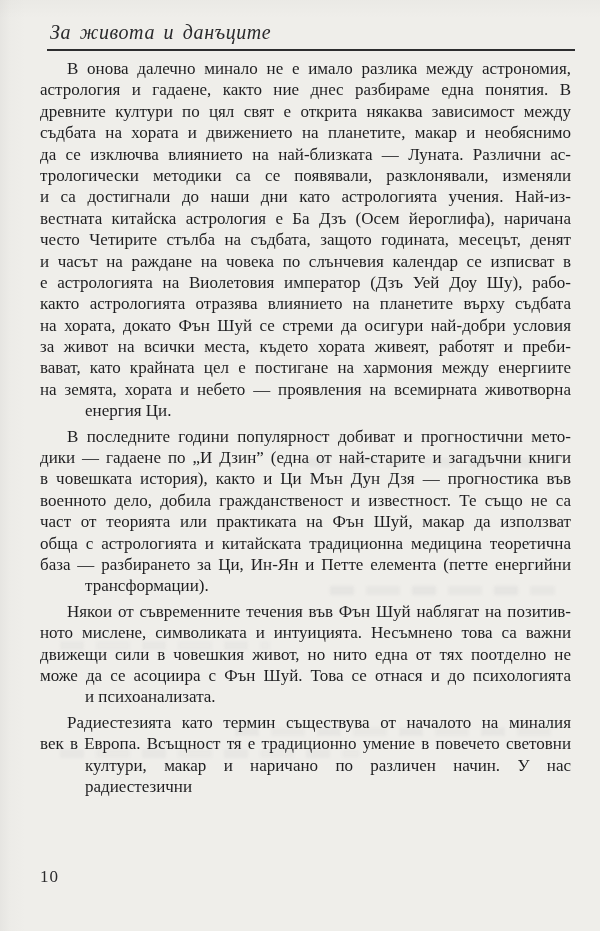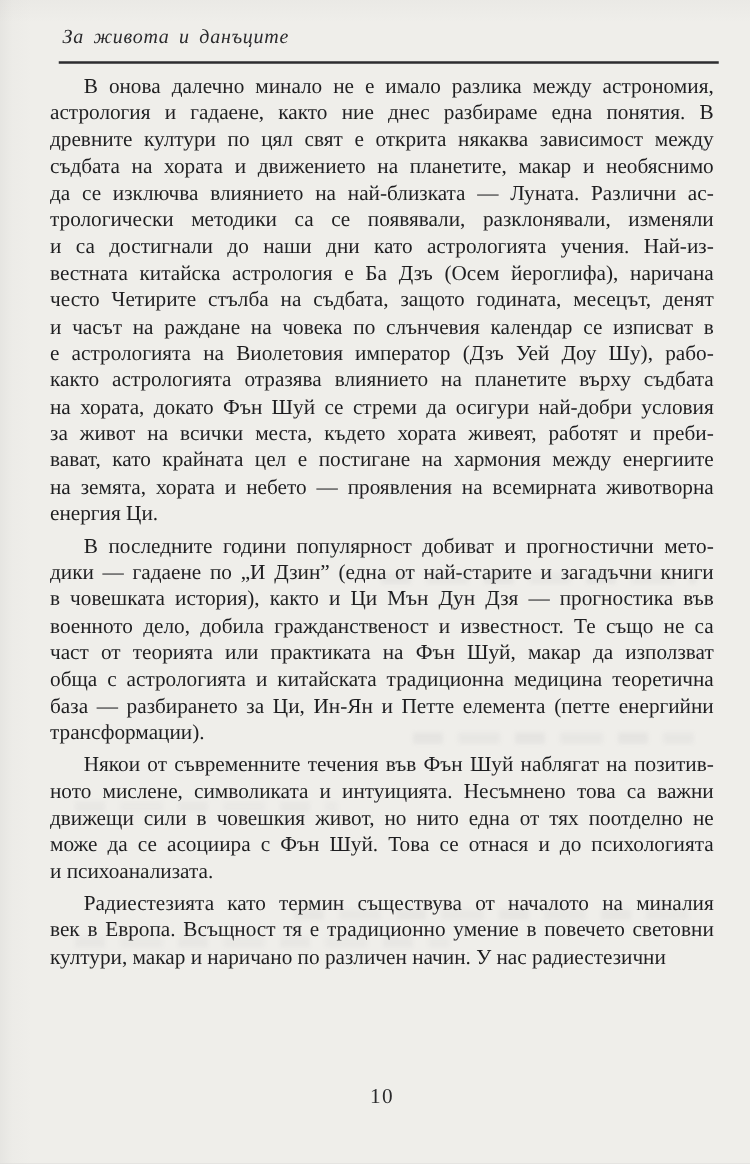--- a/index.html
+++ b/index.html
@@ -17,21 +17,21 @@
       linear-gradient(180deg, rgba(120,120,118,0.04) 0, rgba(0,0,0,0) 18px),
       var(--paper, #efeeea);
     overflow: hidden;
     font-family: "Liberation Serif", "DejaVu Serif", serif;
     color: var(--ink, #1e1e20);
   }
   .running-head {
     position: absolute;
     left: 50px;
     top: 21px;
-    font-size: 16px;
+    font-size: 20px;
     font-style: italic;
     letter-spacing: 0.6px;
     word-spacing: 3px;
     color: #2a2a2c;
     white-space: nowrap;
   }
   .head-rule {
     position: absolute;
     left: 47px;
     top: 49px;
@@ -55,27 +55,28 @@
     text-align-last: justify;
     white-space: normal;
     height: 21.4px;
     overflow: visible;
   }
   .line.first {
     text-indent: 27px;
   }
   .line.last {
     text-align-last: left;
+    margin-left: 45px;
   }
   .page-number {
     position: absolute;
     left: 40px;
     top: 867px;
     width: 531px;
-    text-align: center;
+    text-align: left;
     font-size: 17px;
     letter-spacing: 1px;
     color: #2a2a2c;
   }
   
   .ghost {
     position: absolute;
     height: 9px;
     background: repeating-linear-gradient(90deg,
       rgba(130,132,140,0.16) 0 24px,

